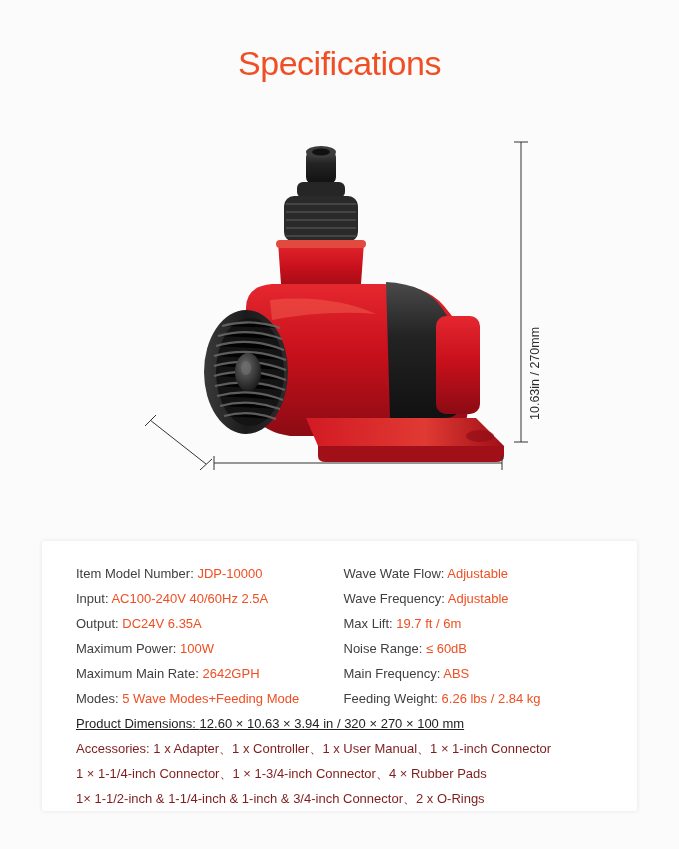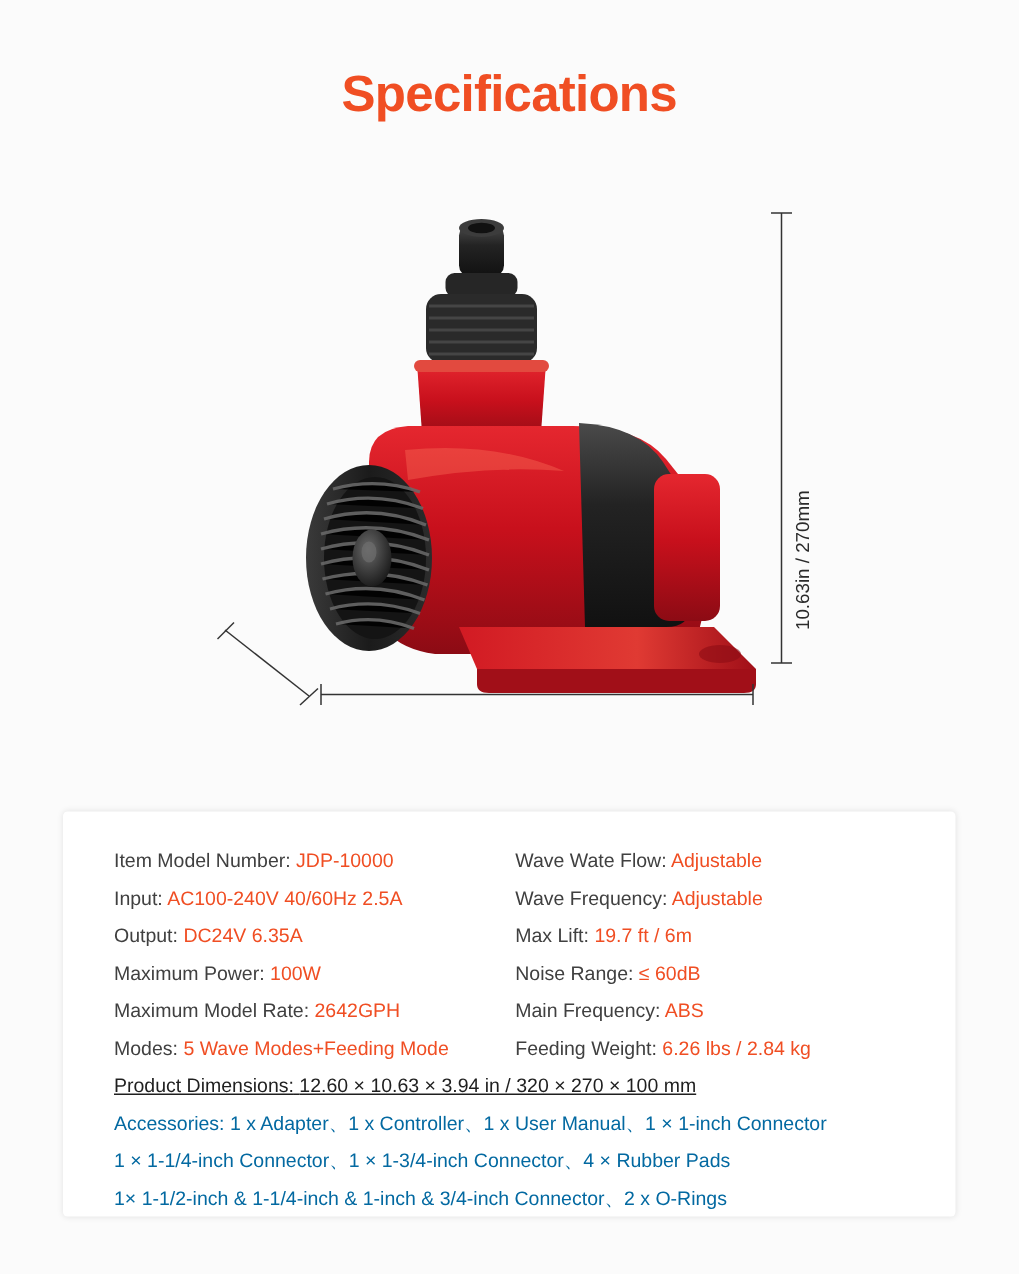--- a/index.html
+++ b/index.html
@@ -22,21 +22,21 @@
     background: #fbfbfb;
   }
   
   .title {
     position: absolute;
     top: 44px;
     left: 0;
     width: 679px;
     text-align: center;
     font-size: 34px;
-    font-weight: bold;
+    font-weight: normal;
     color: #f04e23;
     letter-spacing: -0.5px;
   }
   
   .hero {
     position: absolute;
     top: 120px;
     left: 0;
     width: 679px;
     height: 400px;
@@ -107,21 +107,21 @@
     font-size: 13px;
     line-height: 25px;
     white-space: nowrap;
     color: #1f1f1f;
     text-decoration: underline;
   }
   .spec-extra {
     font-size: 13px;
     line-height: 25px;
     white-space: nowrap;
-    color: #0369a1;
+    color: #7f1d1d;
   }
 </style>
 </head>
 <body>
 
 <div class="page">
 
   <div class="title">Specifications</div>
 
   <div class="hero">
@@ -238,21 +238,21 @@
           </div>
           <div class="spec-row">
             <span class="k">Output:</span>
             <span class="v">DC24V 6.35A</span>
           </div>
           <div class="spec-row">
             <span class="k">Maximum Power:</span>
             <span class="v">100W</span>
           </div>
           <div class="spec-row">
-            <span class="k">Maximum Model Rate:</span>
+            <span class="k">Maximum Main Rate:</span>
             <span class="v">2642GPH</span>
           </div>
           <div class="spec-row">
             <span class="k">Modes:</span>
             <span class="v">5 Wave Modes+Feeding Mode</span>
           </div>
         </div>
         <div class="spec-col">
           <div class="spec-row">
             <span class="k">Wave Wate Flow:</span>

